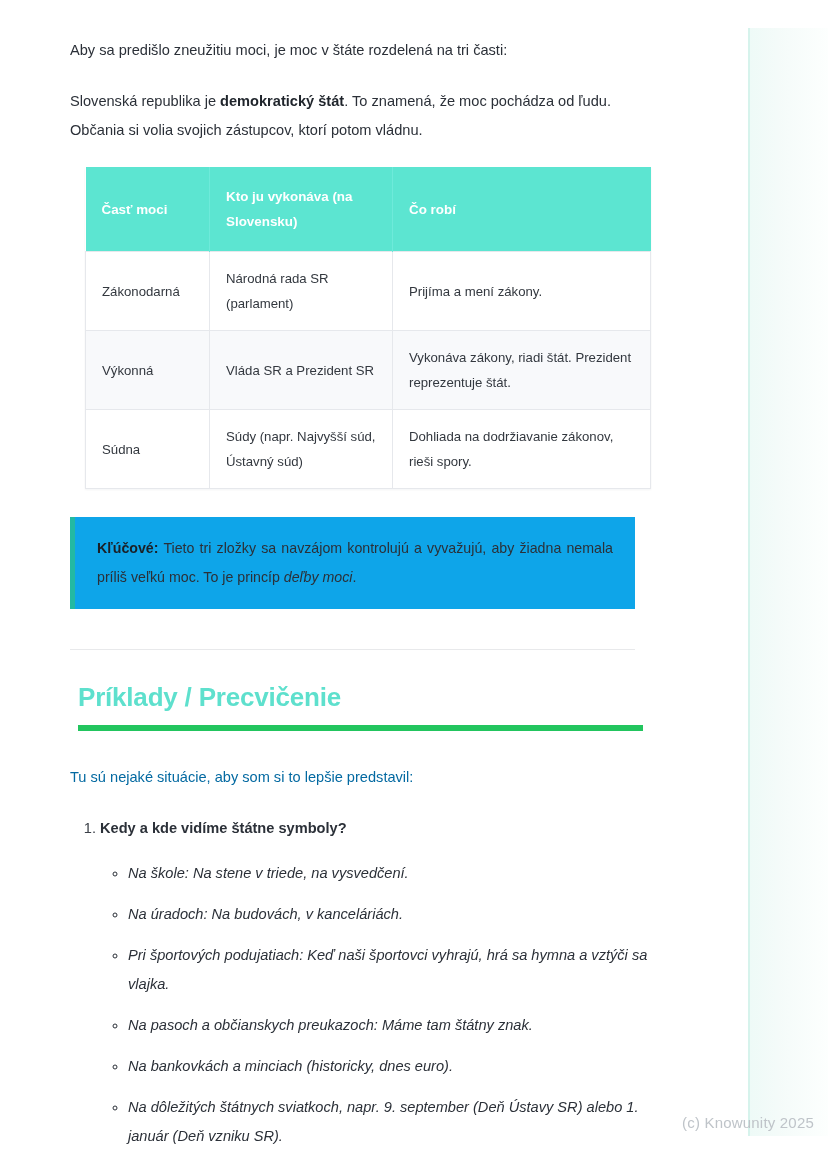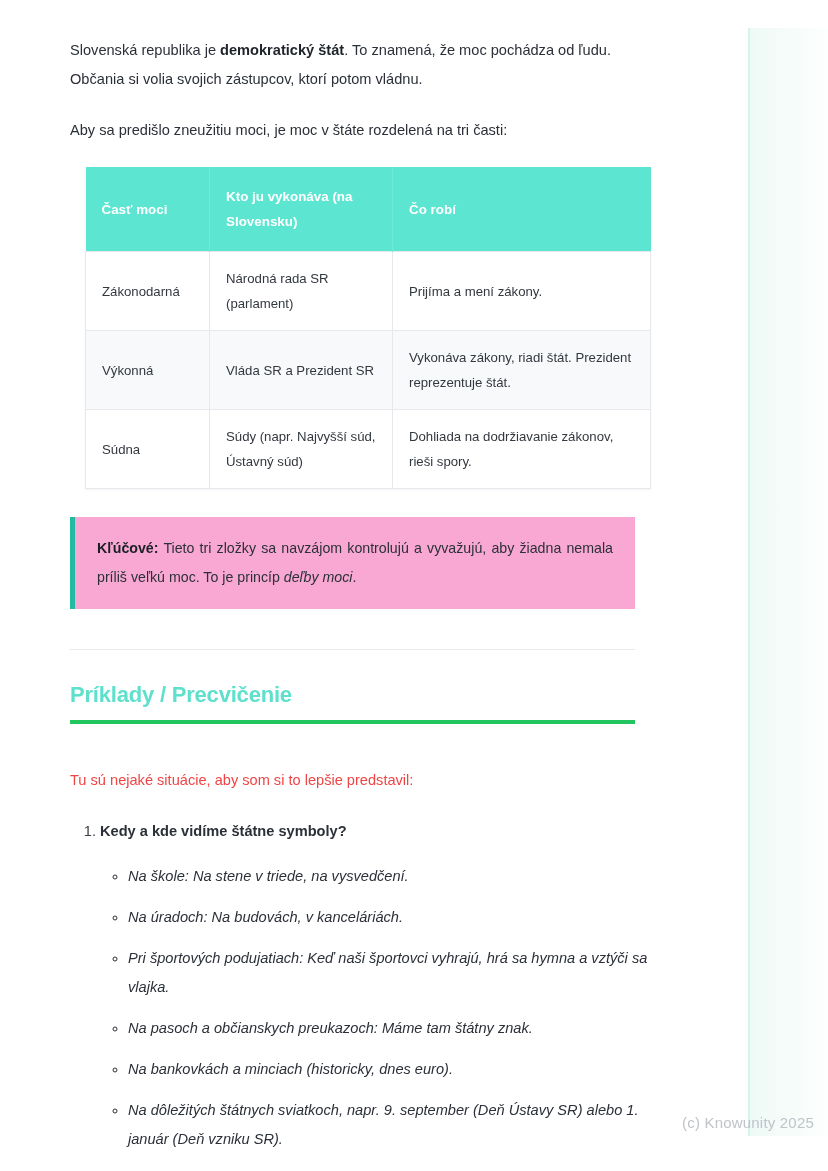--- a/index.html
+++ b/index.html
@@ -85,54 +85,54 @@
     background: #ffffff;
     font-size: 13.2px;
   }
   table.powers tbody tr.alt td { background: #f8f9fb; }
 
   
   .callout {
     margin: 28px 0 0 0;
     width: 565px;
     box-sizing: border-box;
-    background: #f9a8d4;
+    background: #0ea5e9;
     border-left: 5px solid #23b9a2;
     padding: 17px 22px 17px 22px;
     font-size: 14.2px;
     line-height: 29px;
     text-align: justify;
     color: #2b3038;
   }
   .callout b { font-weight: bold; color: #1b2026; }
   .callout i { font-style: italic; }
 
   hr.sep {
     border: none;
     border-top: 1px solid #e8e9eb;
     margin: 40px 0 0 0;
     width: 565px;
   }
 
   h2.section-title {
     color: #5ee0cd;
-    font-size: 22px;
+    font-size: 26px;
     font-weight: bold;
-    margin: 32px 0 0 0;
+    margin: 32px 0 0 8px;
     padding: 0 0 12px 0;
-    border-bottom: 4px solid #22c55e;
+    border-bottom: 6px solid #22c55e;
     width: 565px;
     letter-spacing: -0.2px;
   }
 
   p.lead {
     font-size: 14.6px;
     line-height: 29px;
-    margin: 42px 0 0 0;
-    color: #ef4444;
+    margin: 32px 0 0 0;
+    color: #0369a1;
   }
 
   ol.qlist {
     margin: 22px 0 0 0;
     padding-left: 30px;
     font-size: 14.6px;
     color: #2b3038;
   }
   ol.qlist > li {
     font-weight: bold;
@@ -167,25 +167,25 @@
     margin-top: 7px;
   }
 </style>
 </head>
 <body>
 
 <div class="right-strip"></div>
 
 <div class="page">
 
+  <p class="body-text">Aby sa predišlo zneužitiu moci, je moc v štáte rozdelená na tri časti:</p>
+
   <p class="body-text">
     <span>Slovenská republika je </span><b>demokratický štát</b><span>. To znamená, že moc pochádza od ľudu. Občania si volia svojich zástupcov, ktorí potom vládnu.</span>
   </p>
-
-  <p class="body-text">Aby sa predišlo zneužitiu moci, je moc v štáte rozdelená na tri časti:</p>
 
   <div class="tbl-wrap">
     <table class="powers">
       <colgroup>
           <col class="c1">
           <col class="c2">
           <col class="c3">
         </colgroup>
       <thead>
         <tr>

